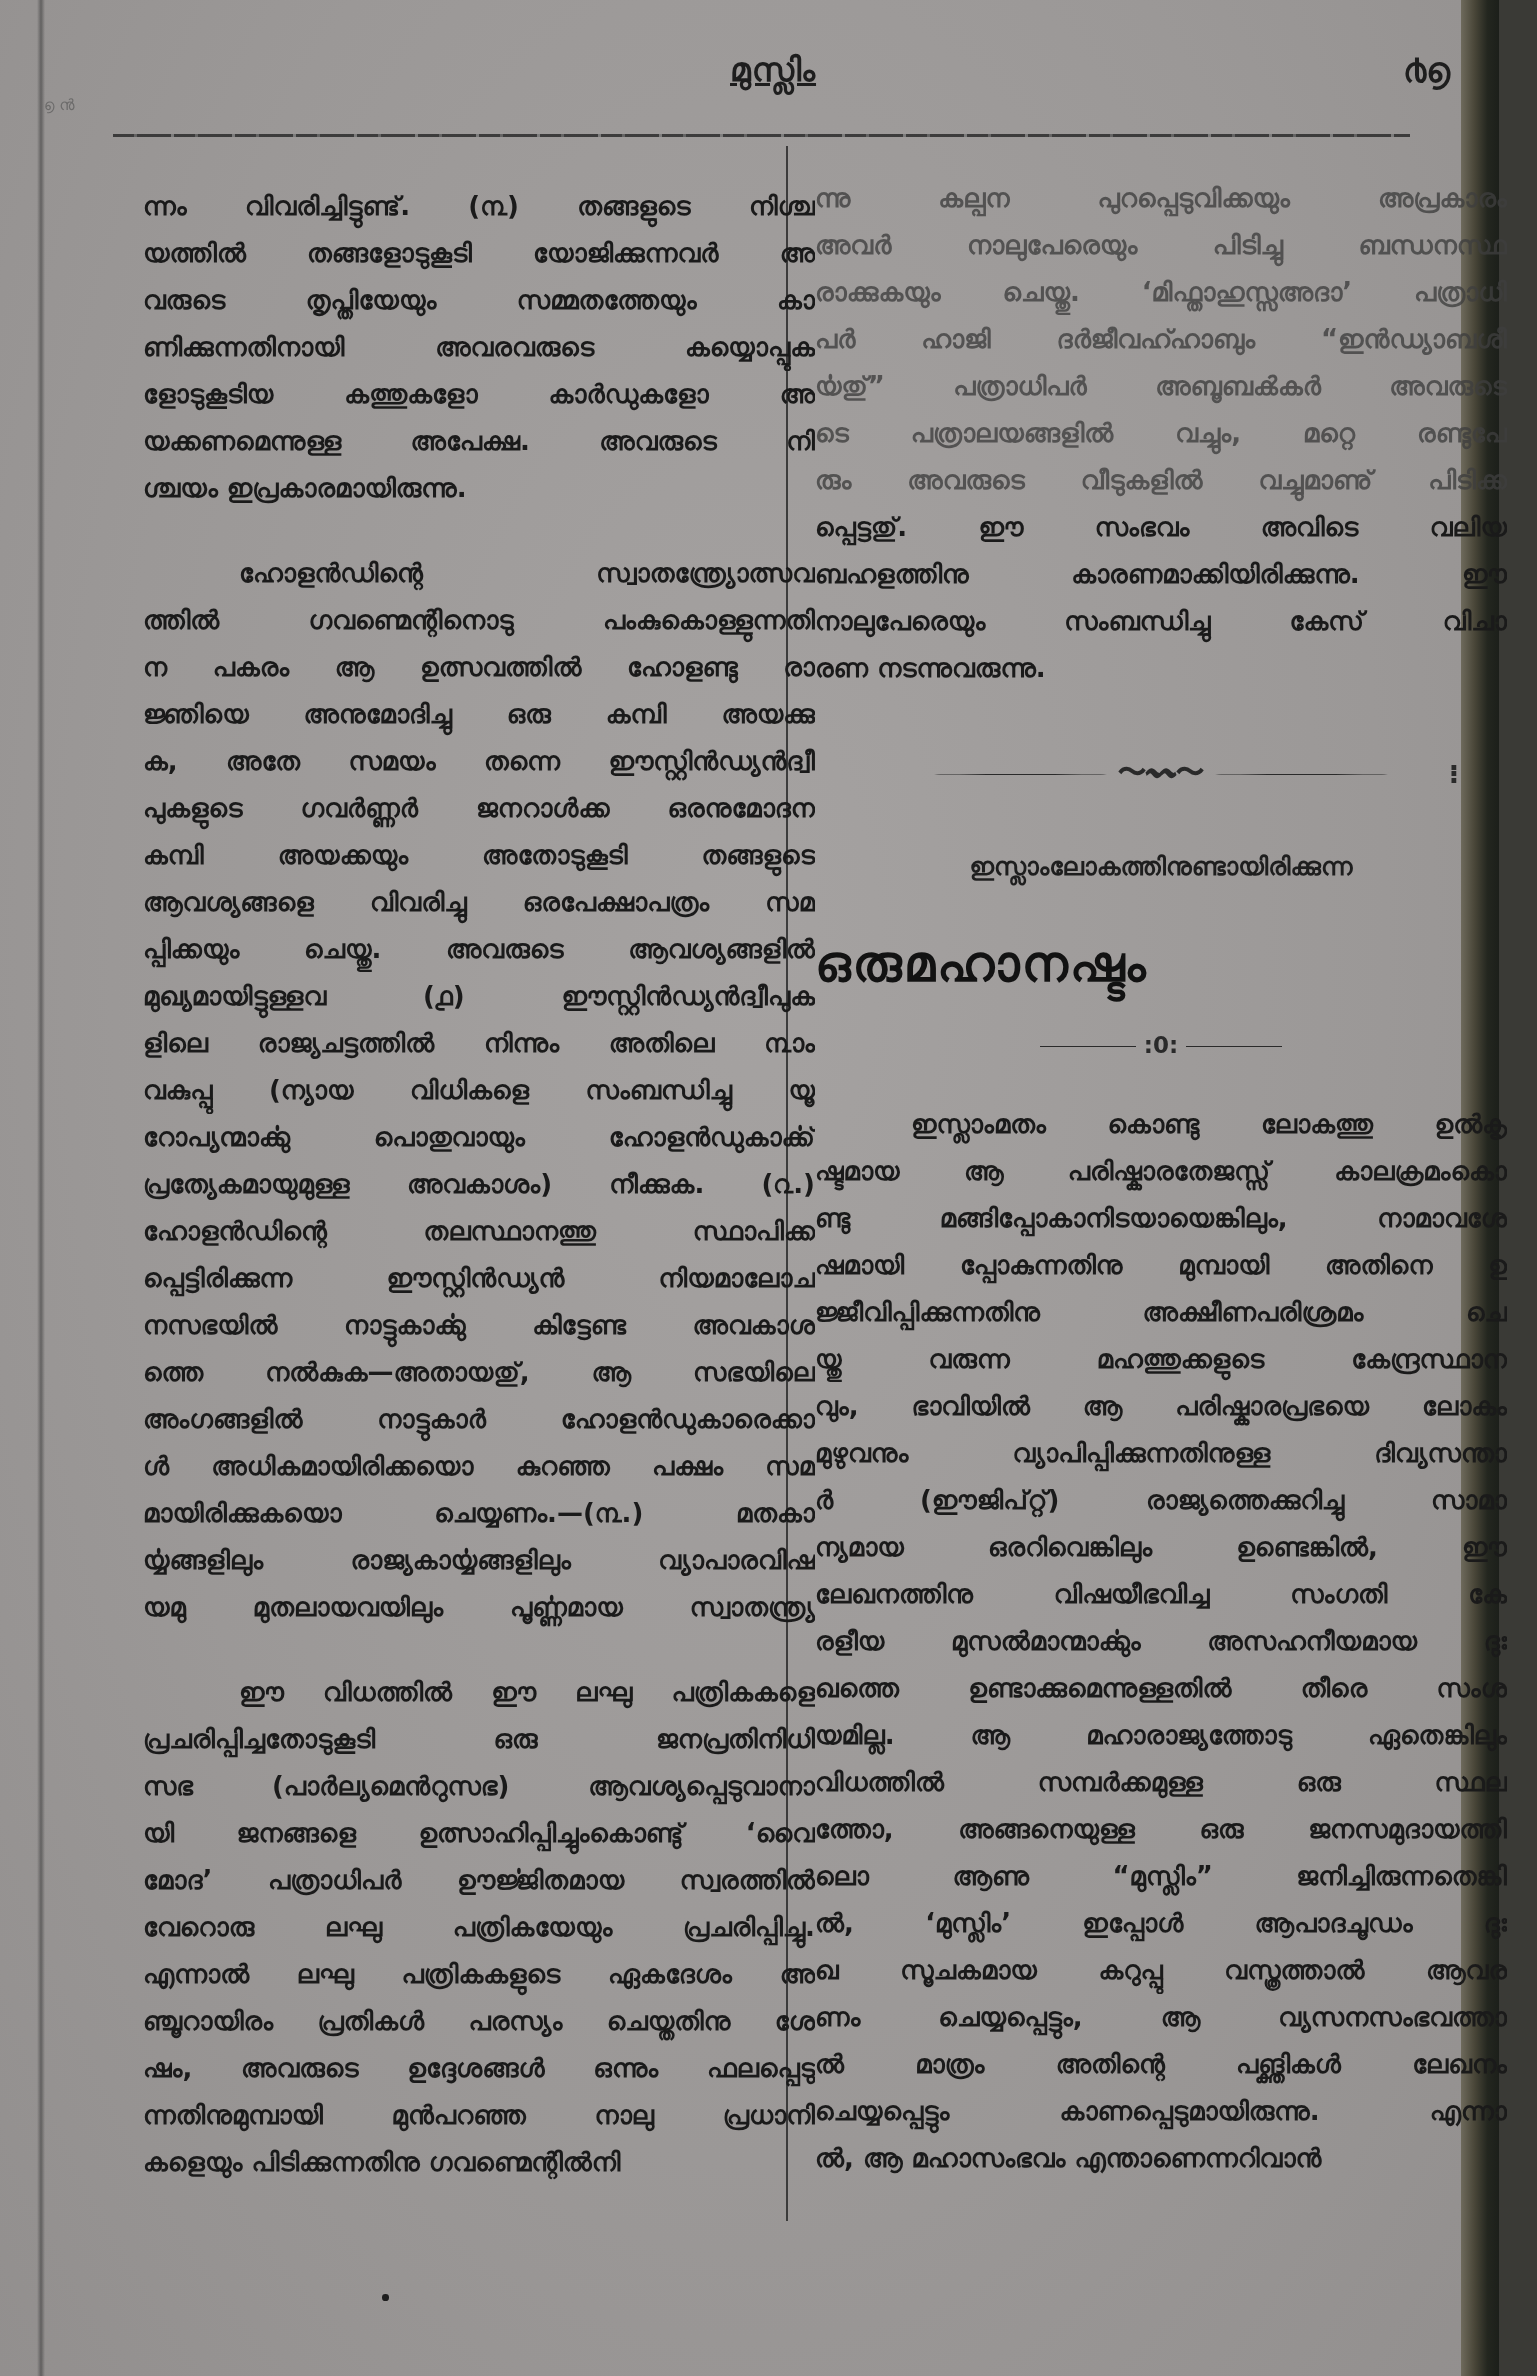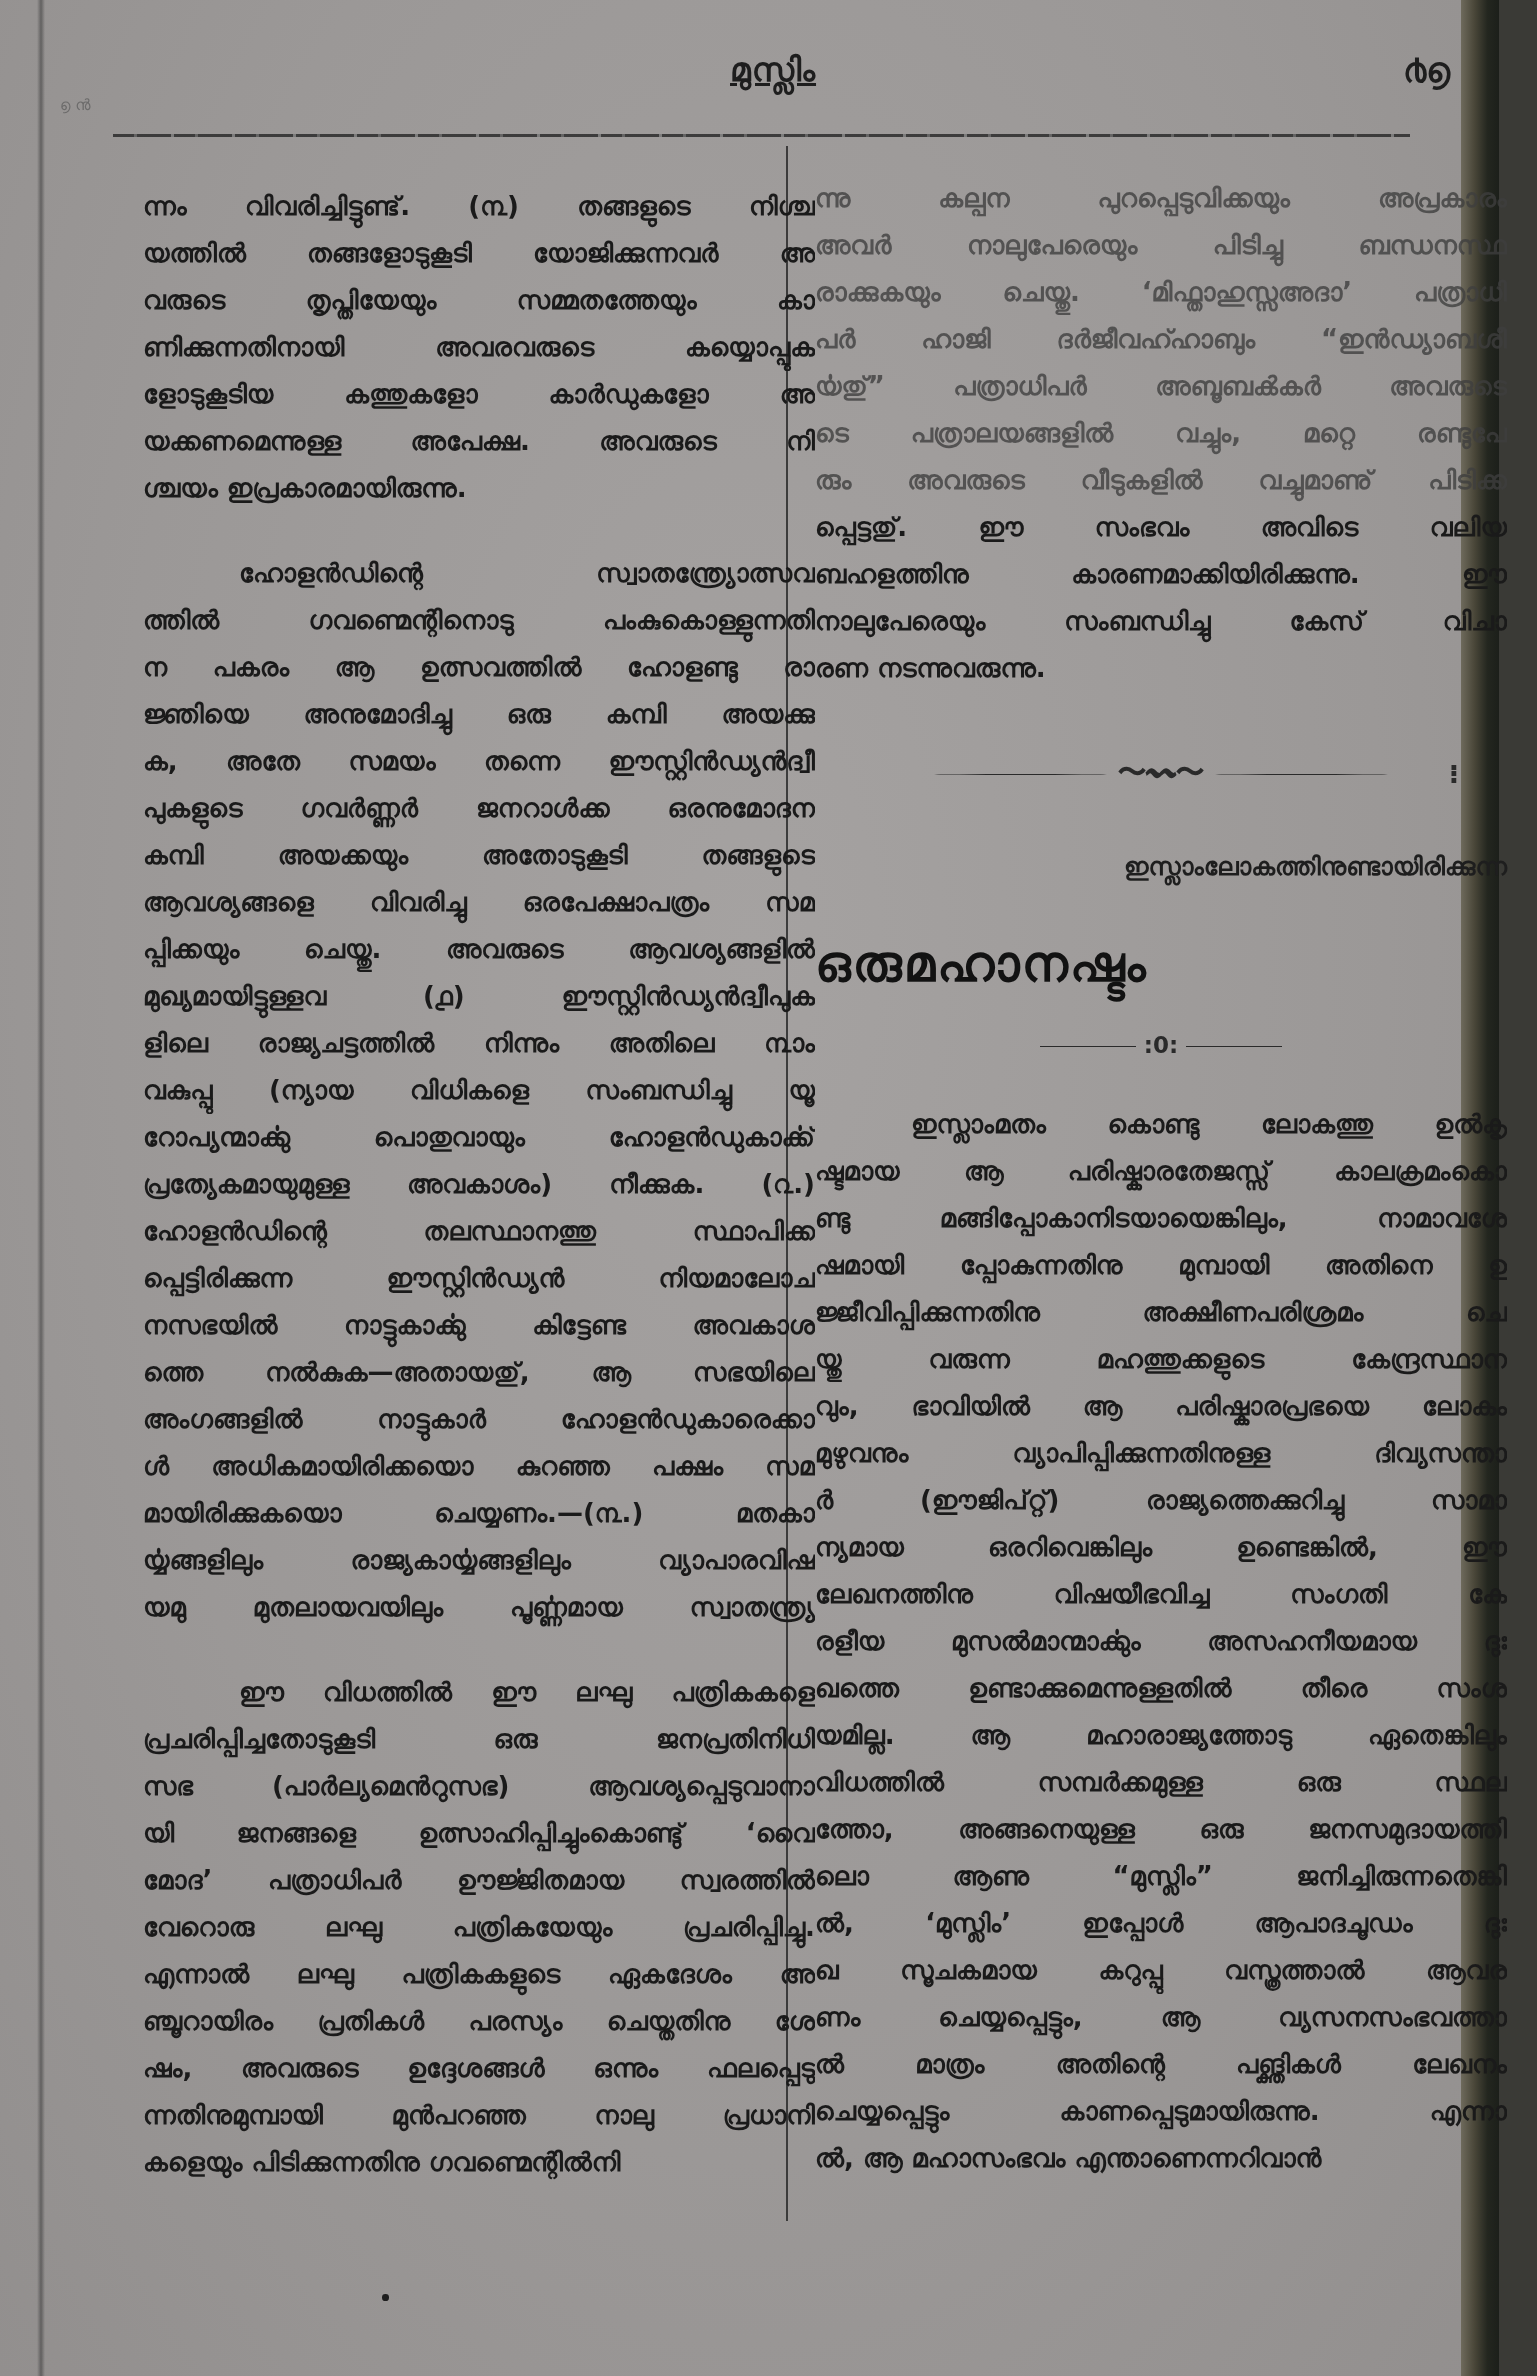--- a/index.html
+++ b/index.html
@@ -59,21 +59,21 @@
   .page-number {
     position: absolute;
     left: 1403px;
     top: 0;
     font-size: 35px;
     font-weight: bold;
     color: #1e1e1e;
   }
   .stray-mark {
     position: absolute;
-    left: 60px;
+    left: 44px;
     top: 96px;
     font-size: 15.4px;
     color: #5a5a5a;
     opacity: 0.7;
   }
   .head-rule {
     position: absolute;
     left: 113px;
     top: 134px;
     width: 1297px;
@@ -146,21 +146,21 @@
     border-radius: 50%;
   }
   .ornament .dot {
     position: absolute;
     right: 48px;
     top: 9.6px;
     font-size: 27px;
   }
   .kicker {
     margin-top: 37px;
-    text-align: right;
+    text-align: center;
     font-size: 25px;
     font-weight: bold;
     color: #1e1e1e;
     height: 48px;
     line-height: 48px;
   }
   .article-title {
     margin-top: 35px;
     font-size: 50px;
     font-weight: bold;

